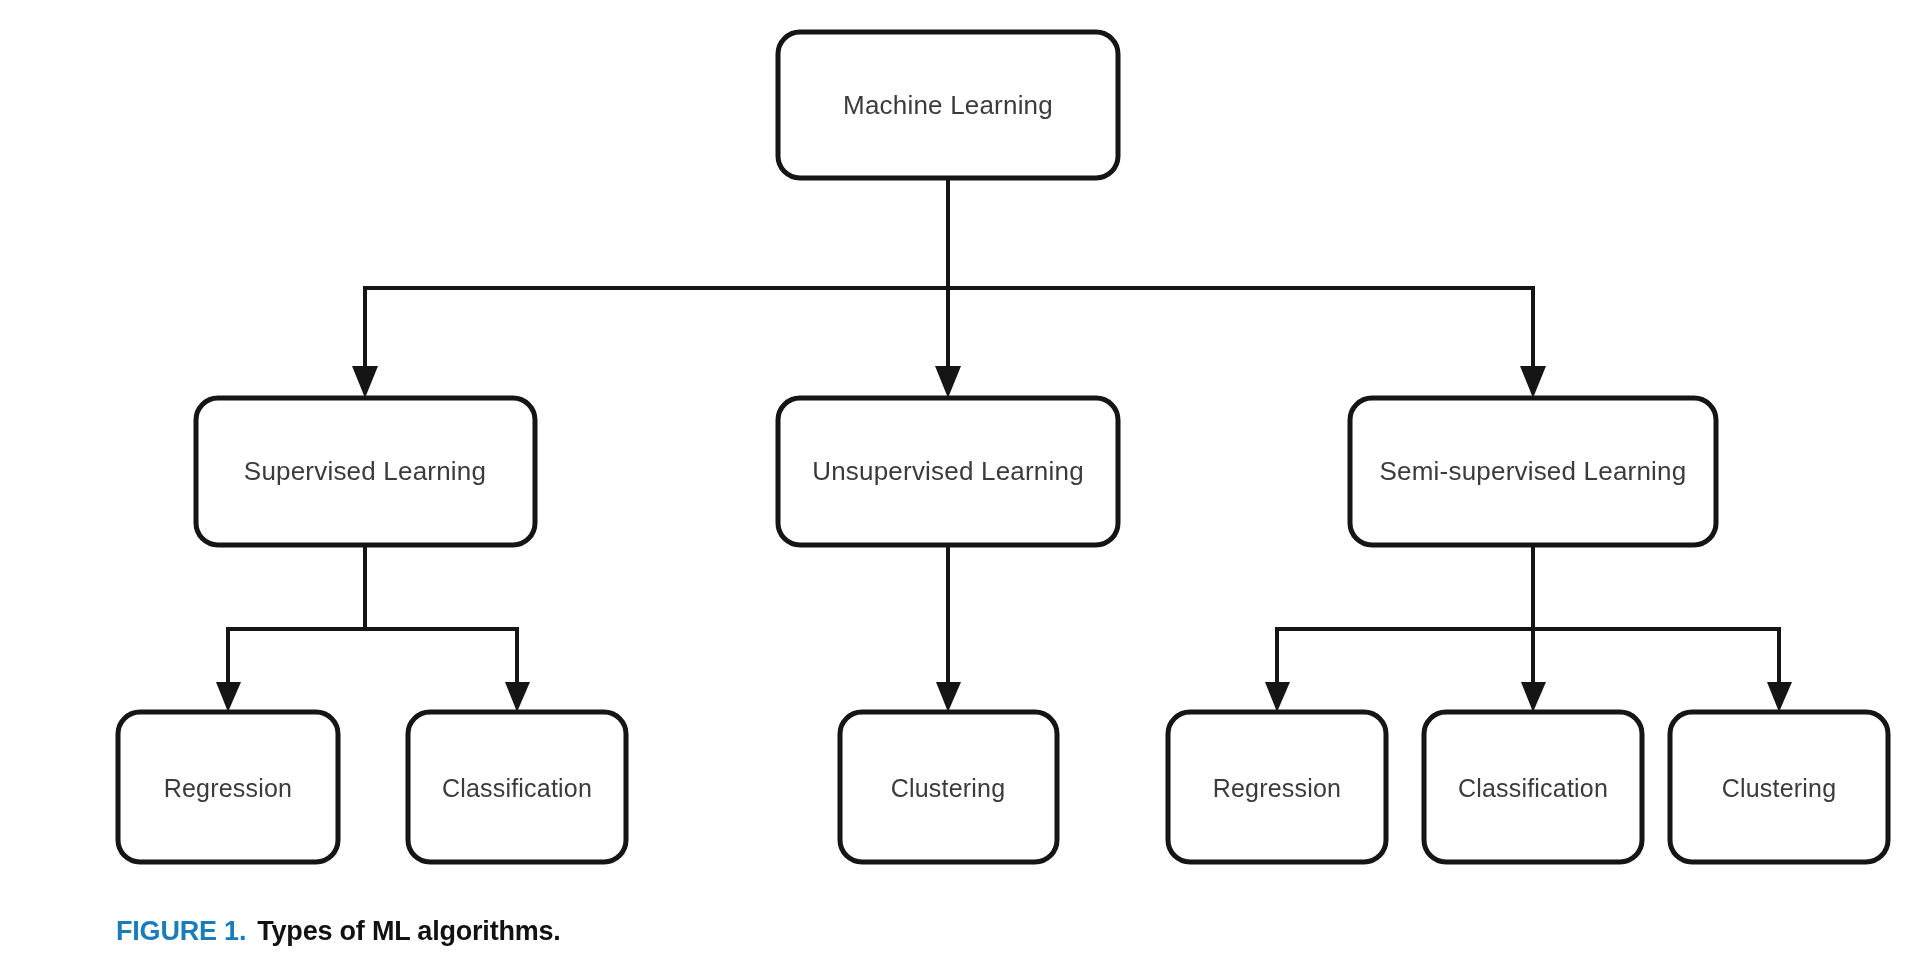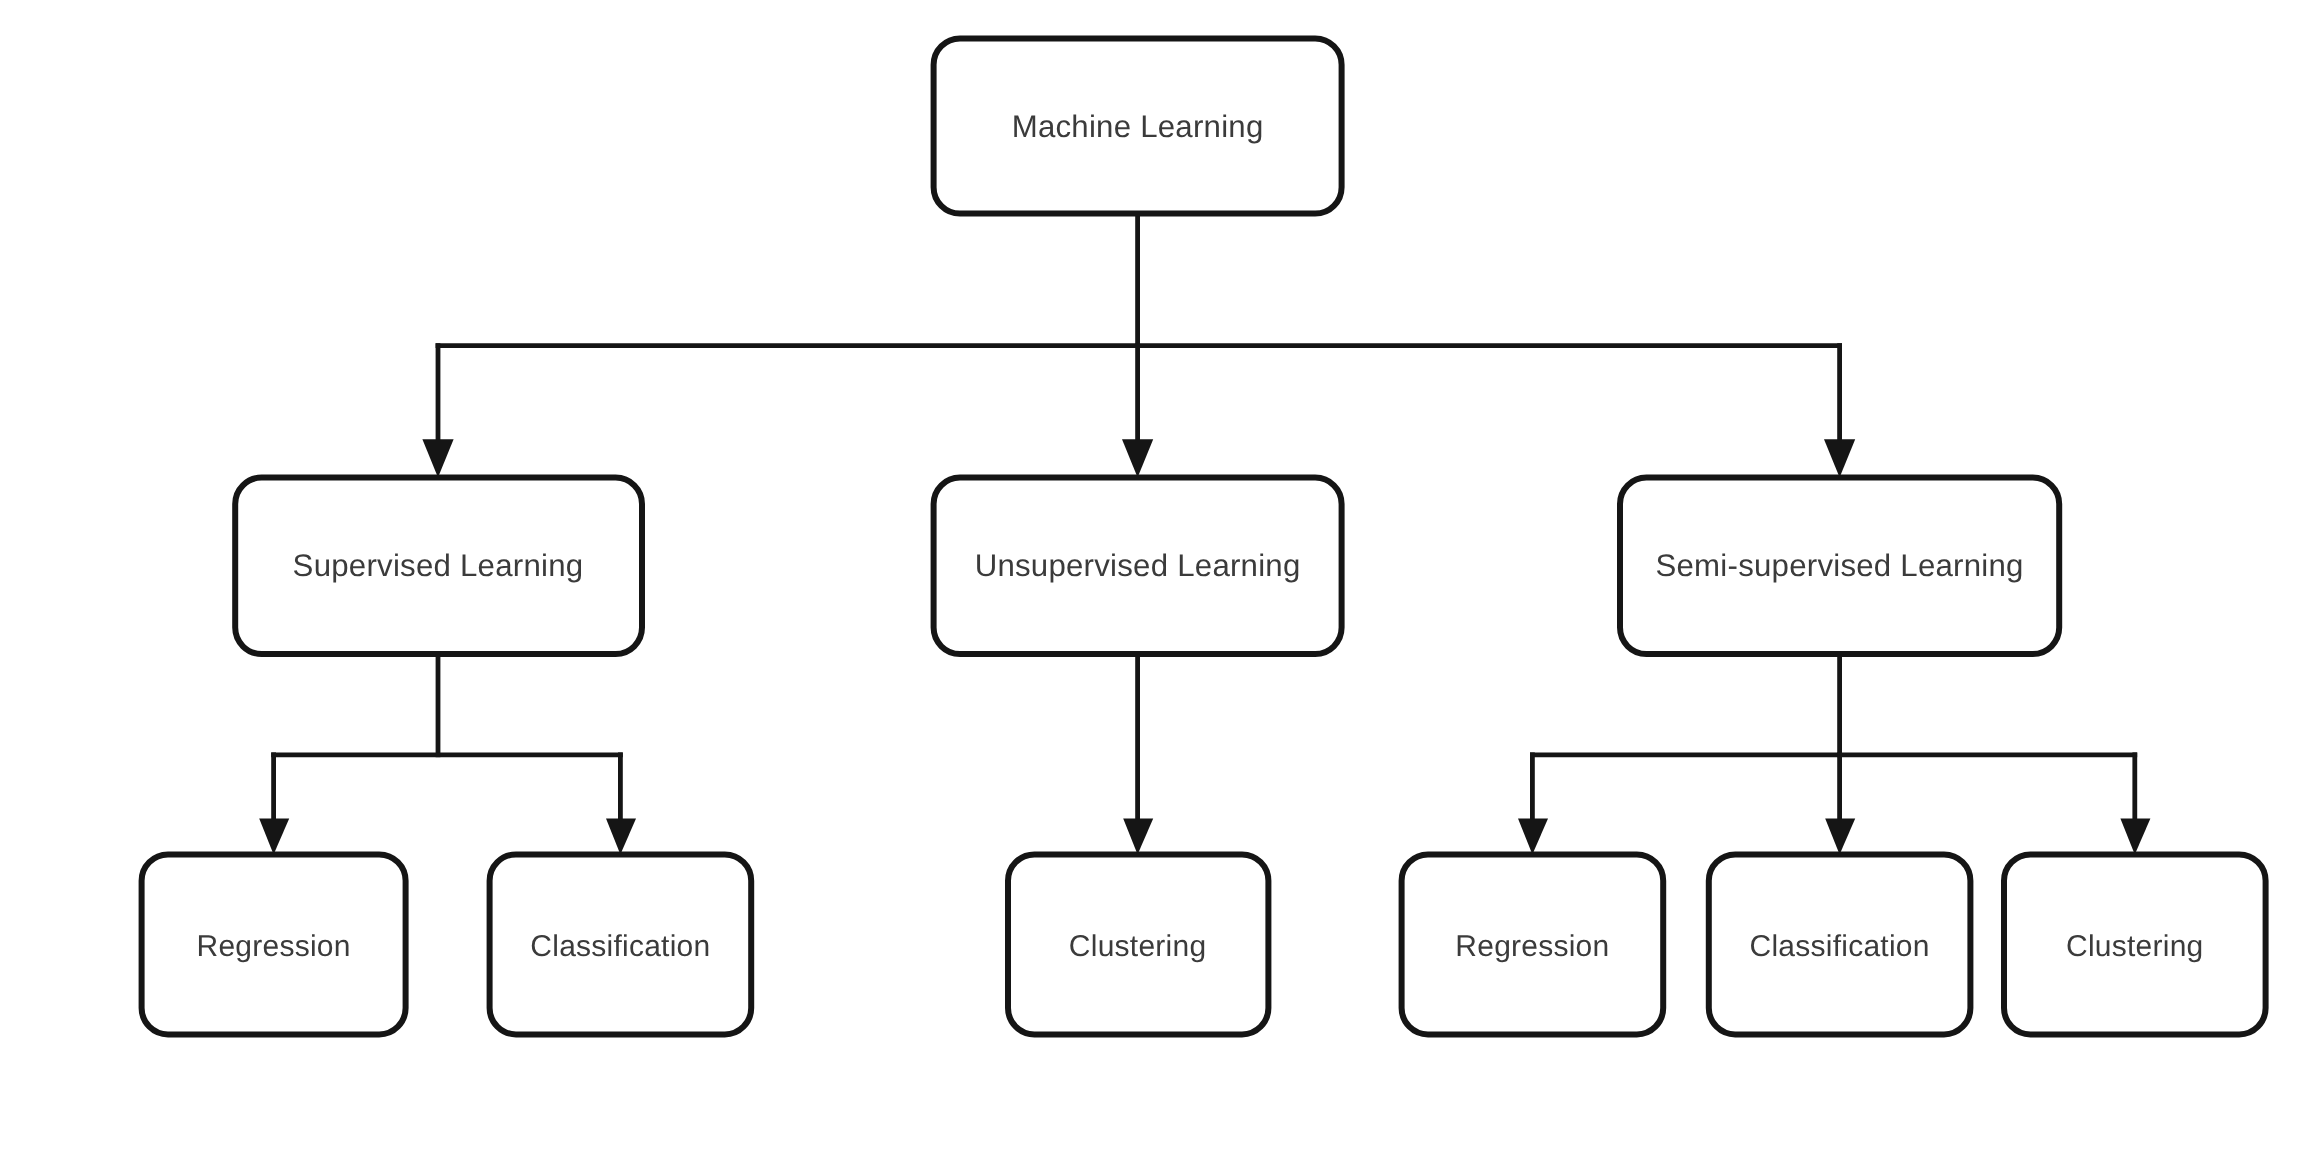--- a/index.html
+++ b/index.html
@@ -165,14 +165,17 @@
       <text class="node-label node-label-small" x="1533" y="790">Classification</text>
     </g>
 
     <g>
       <rect class="node-rect" x="1670" y="712" width="218" height="150" rx="22" ry="22"></rect>
       <text class="node-label node-label-small" x="1779" y="790">Clustering</text>
     </g>
 
   </svg>
 
+  <div id="caption">
+    <span class="caption-figure-label">FIGURE 1.</span><span class="caption-title">Types of ML algorithms.</span>
+  </div>
 
 </div>
 
 </body></html>

